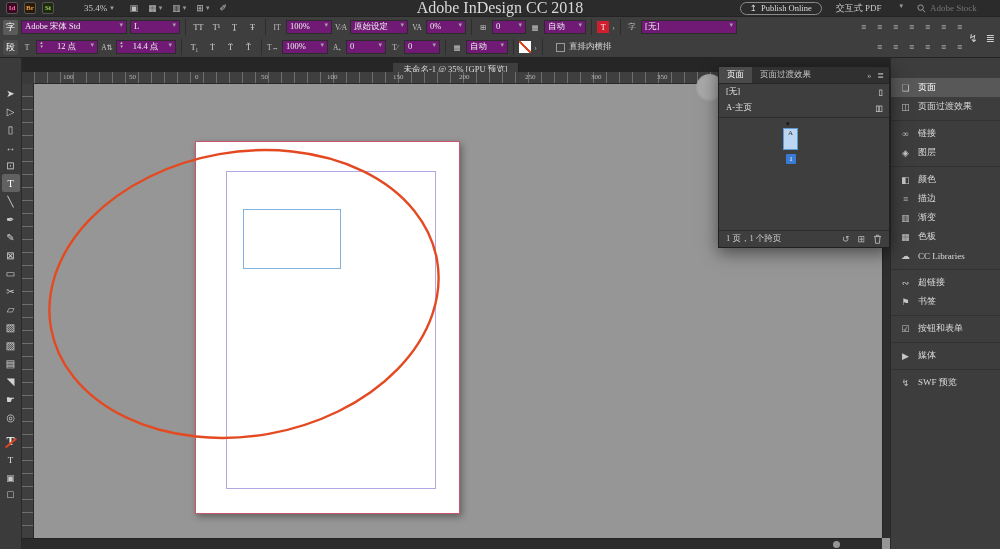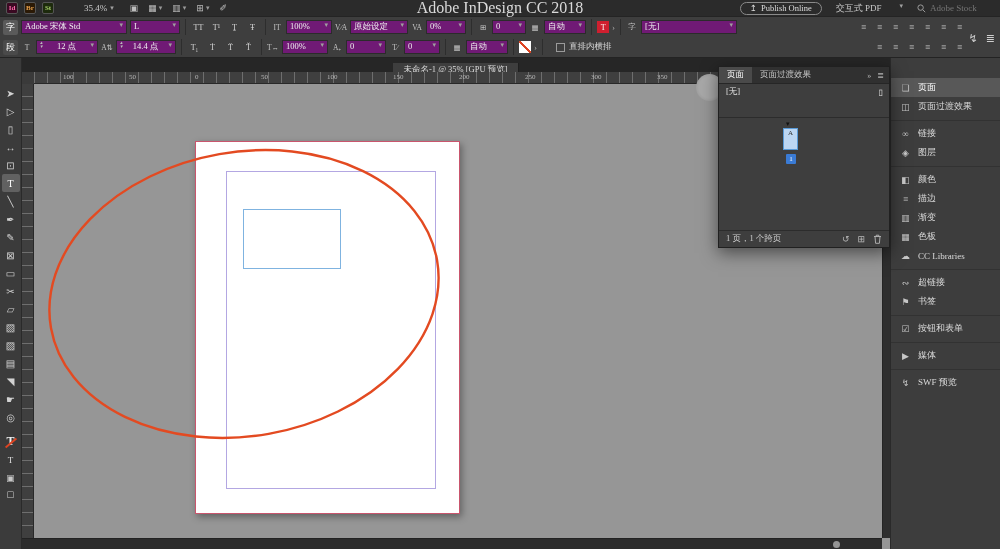--- a/index.html
+++ b/index.html
@@ -400,20 +400,24 @@
         <span class="pp-tab">页面过渡效果</span>
       <span class="pp-tabicons">
         <span>»</span>
         <span>≣</span>
       </span>
     </div>
     <div class="pp-row">
         <span>[无]</span>
         <span class="picon">▯</span>
       </div>
+      <div class="pp-row">
+        <span>A-主页</span>
+        <span class="picon">▯▯</span>
+      </div>
     <div class="pp-thumbarea">
       <span class="pp-spread-arrow">▾</span>
       <div class="pp-thumb">A</div>
       <span class="pp-pagenum">1</span>
     </div>
     <div class="pp-footer">
       <span>1 页，1 个跨页</span>
       <span class="ficons">
         <span>↺</span>
         <span>⊞</span>

